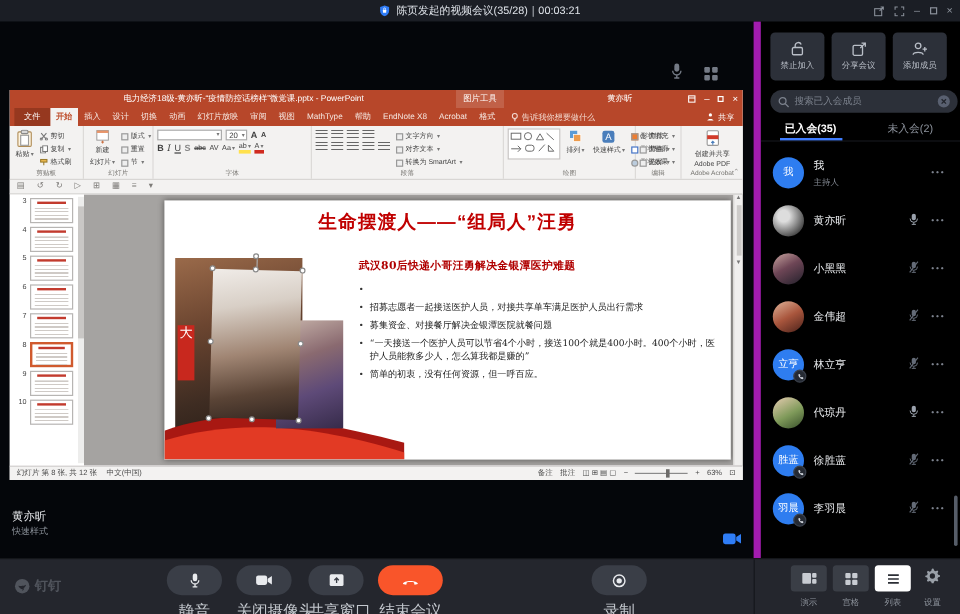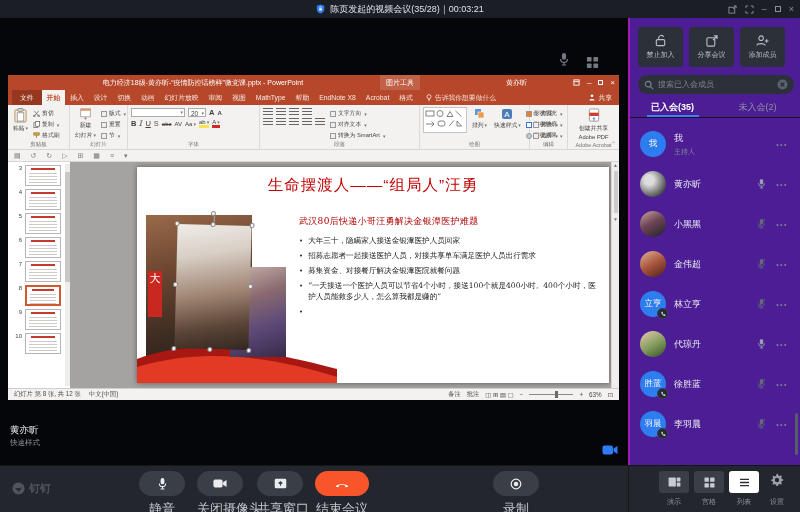--- a/index.html
+++ b/index.html
@@ -9,21 +9,21 @@
 
 
 .titlebar{position:absolute;left:0;top:0;width:800px;height:18px;background:#1b1e25;
   display:flex;align-items:center;justify-content:center;gap:5px}
 .titlebar .ttl{font-size:9px;color:#dfe3e9}
 .wctrl{position:absolute;right:6px;top:0;height:18px;display:flex;align-items:center;gap:8px;color:#8a909a;font-size:9px;line-height:18px}
 .wctrl .sq{width:6px;height:6px;border:1px solid #8a909a;display:inline-block}
 
 
 .stage{position:absolute;left:0;top:18px;width:628px;height:447px;background:#04060a;overflow:hidden}
-.sidebar{position:absolute;left:628px;top:18px;width:172px;height:447px;background:#4c1d95;border-left:2px solid #a21caf;overflow:hidden}
+.sidebar{position:absolute;left:628px;top:18px;width:172px;height:447px;background:#000000;border-left:6px solid #a21caf;overflow:hidden}
 .bottombar{position:absolute;left:0;top:465px;width:800px;height:47px;background:#24262d;border-top:1px solid #14161a}
 
 
 .ovl{position:absolute;color:#747a85}
 .pname{position:absolute;left:10px;top:406px;font-size:9.5px;color:#e8eaed}
 .porg{position:absolute;left:10px;top:420px;font-size:7.5px;color:#8a9098}
 .cam{position:absolute;right:10px;top:424px;color:#2f7df6}
 
 
 .ppt{position:absolute;left:8px;top:57px;width:611px;height:325px;background:#f3f2f1;overflow:hidden;font-family:"Liberation Sans","DejaVu Sans",sans-serif}
@@ -76,34 +76,34 @@
   background:repeating-linear-gradient(to bottom,#cfcac6 0 1px,transparent 1px 3px)}
 .th.sel{border:2px solid #d05a2e}
 .tsb{position:absolute;right:0;top:2px;width:5px;bottom:2px;background:#ededec}
 .tsb i{display:block;width:5px;height:110px;background:#c9c7c5;margin-top:8px}
 .canvas{flex:1;position:relative;background:#a5a3a1;overflow:hidden}
 .vsb{position:absolute;right:0;top:0;bottom:0;width:8px;background:#f0efee;border-left:1px solid #d9d7d5;font-size:5px;color:#777;text-align:center}
 .vsb i{display:block;width:4px;height:42px;background:#cdcbc9;margin:3px auto}
 
 
 .slide{position:absolute;left:67px;top:5px;width:472px;height:216px;background:#fff;box-shadow:0 0 5px rgba(0,0,0,.45);overflow:hidden}
-.stitle{position:absolute;top:8px;left:0;right:0;text-align:center;font-size:15.5px;font-weight:normal;color:#c00000;letter-spacing:1px;white-space:nowrap}
+.stitle{position:absolute;top:8px;left:0;right:0;text-align:center;font-size:15.5px;font-weight:bold;color:#c00000;letter-spacing:1px;white-space:nowrap}
 .collage{position:absolute;left:9px;top:44px;width:142px;height:160px}
 .ph{position:absolute}
 .ph-base{left:0;top:4px;width:106px;height:152px;background:linear-gradient(165deg,#9a6a4a 0%,#6b4530 35%,#3e2c22 70%,#241a14 100%)}
 .sign{position:absolute;left:2px;top:56px;width:14px;height:46px;background:#c8281e;color:#fff;font-size:11px;text-align:center;line-height:15px}
 .ph-selfie{left:30px;top:14px;width:74px;height:124px;z-index:2;transform:rotate(1.5deg);
   background:linear-gradient(170deg,#f0ece8 0%,#d8cfc6 25%,#a08573 55%,#5a4436 80%,#332620 100%)}
 .ph-man{left:84px;top:56px;width:56px;height:90px;z-index:1;
   background:linear-gradient(160deg,#c9b6ac 0%,#8a6a70 35%,#5e4a78 65%,#362b4a 100%)}
 .hd{position:absolute;width:5px;height:5px;border-radius:50%;background:#fff;border:1px solid #8a8a8a;z-index:3}
 .hd.rot{background:#fff}
 .stem{position:absolute;left:36px;top:-9px;width:1px;height:9px;background:#aaa;z-index:3}
 .stext{position:absolute;left:162px;top:48px;width:298px;font-family:"DejaVu Serif",serif}
-.ssub{font-size:9px;font-weight:normal;color:#b00000;margin-bottom:7px;letter-spacing:.3px}
+.ssub{font-size:9px;font-weight:bold;color:#b00000;margin-bottom:7px;letter-spacing:.3px}
 .sbul{display:flex;gap:5px;margin-bottom:3px;font-size:7.6px;line-height:1.55;color:#1c1c1c}
 .sbul .d{font-size:7px;margin-top:1px;color:#333}
 .swoosh{position:absolute;left:0;bottom:0}
 
 
 .pstat{height:12px;background:#f3f2f1;border-top:1px solid #d0cecd;display:flex;align-items:center;font-size:6.3px;color:#4a4a4a;padding:0 6px;gap:8px}
 .pstat .right{margin-left:auto;display:flex;align-items:center;gap:6px;white-space:nowrap}
 .zline{width:44px;height:1px;background:#8a8a8a;position:relative;display:inline-block}
 .zline i{position:absolute;left:58%;top:-3px;width:3px;height:7px;background:#6d6b69}
 
@@ -517,36 +517,36 @@
                 <i class="hd" style="left:33px;bottom:-3px"></i>
                 <i class="hd" style="right:-3px;bottom:-3px"></i>
               </div>
               <div class="ph ph-man"></div>
             </div>
 
             <div class="stext">
               <div class="ssub">武汉80后快递小哥汪勇解决金银潭医护难题</div>
               <div class="sbul">
                   <span class="d">•</span>
-                  <span>大年三十，隐瞒家人接送金银潭医护人员回家</span>
                 </div>
               <div class="sbul">
                   <span class="d">•</span>
                   <span>招募志愿者一起接送医护人员，对接共享单车满足医护人员出行需求</span>
                 </div>
               <div class="sbul">
                   <span class="d">•</span>
                   <span>募集资金、对接餐厅解决金银潭医院就餐问题</span>
                 </div>
               <div class="sbul">
                   <span class="d">•</span>
                   <span>“一天接送一个医护人员可以节省4个小时，接送100个就是400小时。400个小时，医护人员能救多少人，怎么算我都是赚的”</span>
                 </div>
               <div class="sbul">
                   <span class="d">•</span>
+                  <span>简单的初衷，没有任何资源，但一呼百应。</span>
                 </div>
             </div>
 
             <svg class="swoosh" width="200" height="42" viewBox="0 0 200 42">
               <path d="M0 42 L0 18 C 45 2 95 0 200 28 L200 42 Z" fill="#a81812"></path>
               <path d="M0 42 L0 26 C 55 10 115 10 200 36 L200 42 Z" fill="#e23a24"></path>
             </svg>
           </div>
           <div class="vsb" able="true">▲<i></i>▼</div>
         </div>

